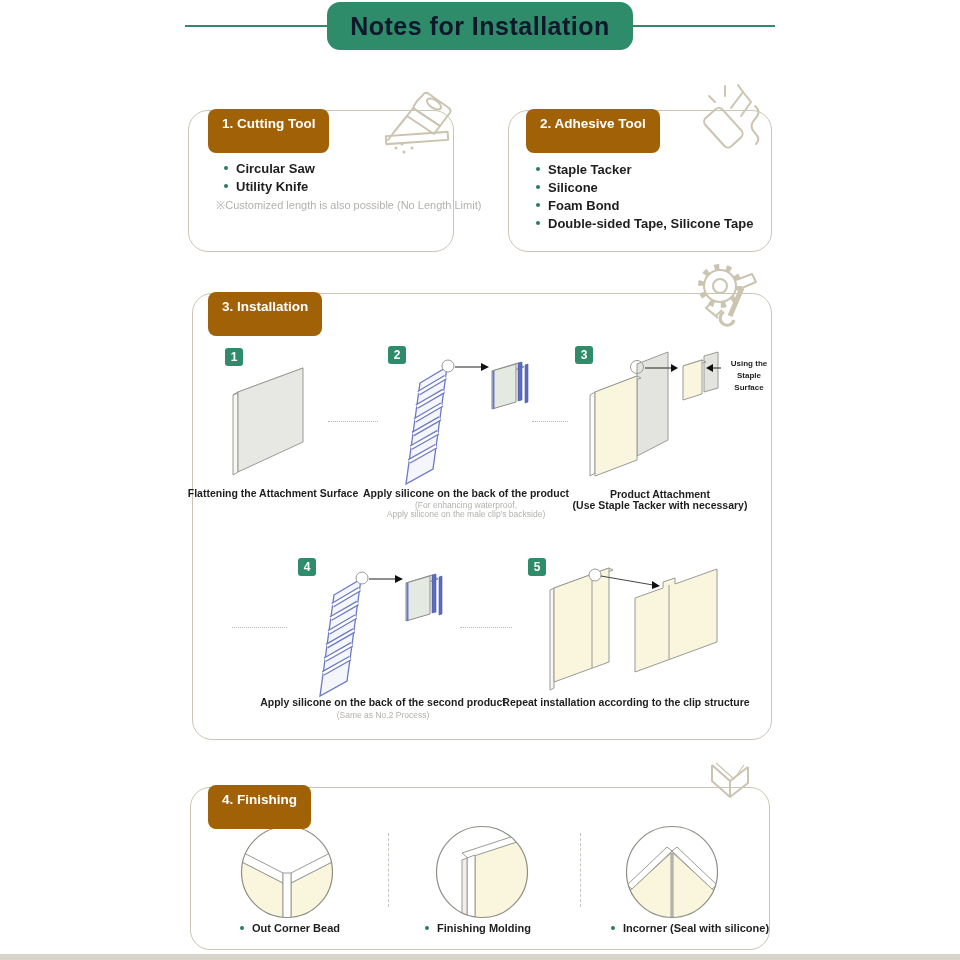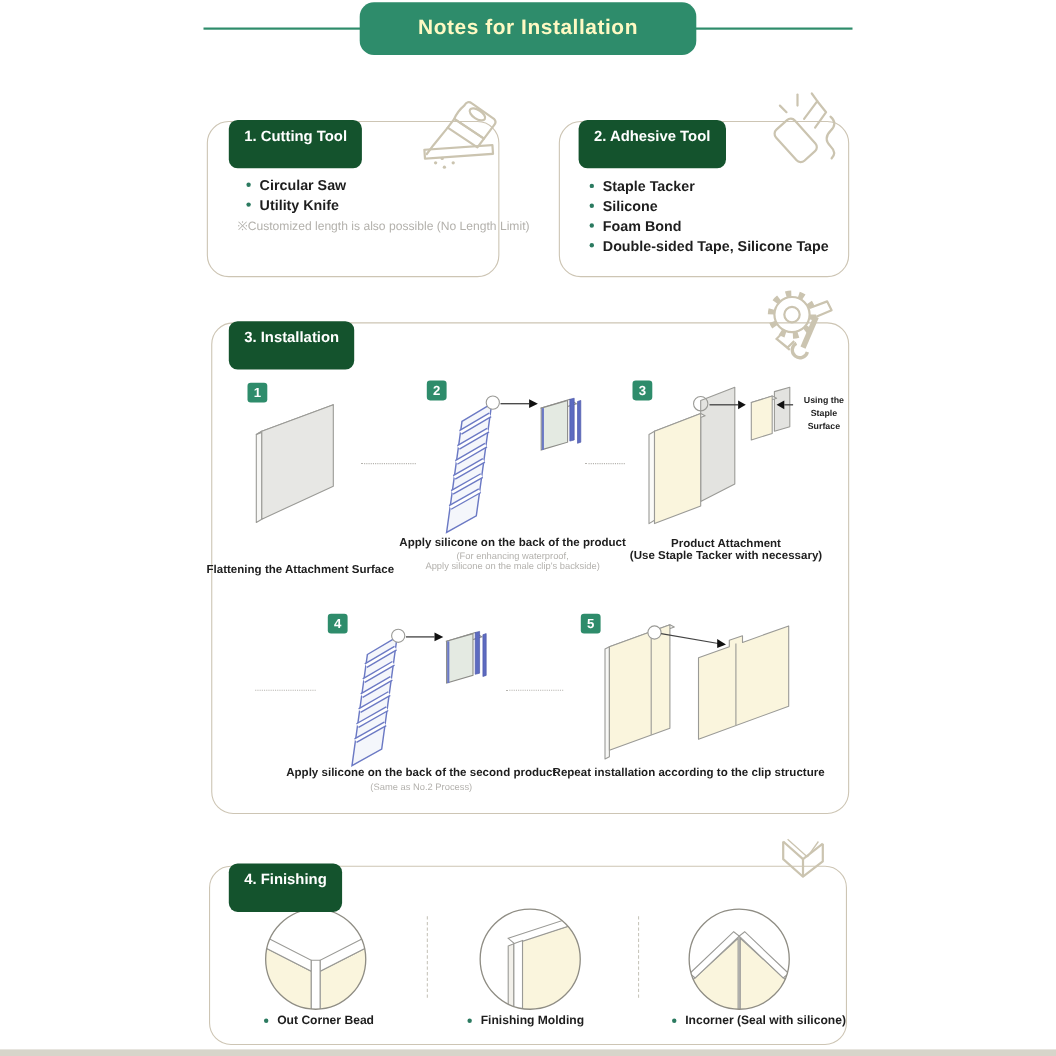--- a/index.html
+++ b/index.html
@@ -1,23 +1,23 @@
 <!DOCTYPE html>
 <html><head>
 <meta charset="utf-8">
 <style>
   html,body{margin:0;padding:0;background:#fff;}
   .page{position:relative;width:960px;height:960px;background:#fff;overflow:hidden;
         font-family:"Liberation Sans",sans-serif;}
   .hline{position:absolute;top:25px;height:2px;background:#2e8c6b;}
   .hbadge{position:absolute;left:327px;top:2px;width:306px;height:48px;background:#2e8c6b;
-          border-radius:13px;color:#fef9c3;font-size:19px;font-weight:bold;letter-spacing:.5px;
+          border-radius:13px;color:#0f172a;font-size:25px;font-weight:bold;letter-spacing:.5px;
           display:flex;align-items:center;justify-content:center;}
   .box{position:absolute;border:1.5px solid #cdc5b4;border-radius:20px;background:#fff;}
-  .seclabel{position:absolute;height:44px;line-height:30px;padding:0 14px;background:#14532d;
+  .seclabel{position:absolute;height:44px;line-height:30px;padding:0 14px;background:#a16207;
             border-radius:8px;color:#fff;font-size:13.5px;font-weight:bold;z-index:3;text-align:right;}
   .li{display:flex;align-items:center;height:18px;font-size:13px;font-weight:bold;color:#1e1e1e;}
   .dot{width:4px;height:4px;border-radius:50%;background:#2b7a60;margin-right:8px;flex:0 0 auto;}
   .note{position:absolute;font-size:11px;color:#b3b1ac;}
   .badge{position:absolute;width:18px;height:18px;background:#2e8c6b;border-radius:3px;color:#fff;
          font-size:12px;font-weight:bold;display:flex;align-items:center;justify-content:center;z-index:2;}
   .cap{position:absolute;transform:translateX(-50%);white-space:nowrap;font-size:10.5px;
        font-weight:bold;color:#1e1e1e;}
   .sub{position:absolute;transform:translateX(-50%);white-space:nowrap;font-size:8.5px;color:#b3b1ad;}
   .dotline{position:absolute;height:0;border-top:1.5px dotted #b5b3ae;}
@@ -218,21 +218,21 @@
       <path d="M90,40 L118,30 L118,24 L130,20 L130,26 L172,11 L172,84 L90,114 Z" fill="#faf5dd"></path>
       <line x1="124" y1="27" x2="124" y2="101"></line>
     </g>
   </svg>
 
   <div class="dotline" style="left:328px;top:421px;width:50px;"></div>
   <div class="dotline" style="left:532px;top:421px;width:36px;"></div>
   <div class="dotline" style="left:232px;top:627px;width:55px;"></div>
   <div class="dotline" style="left:460px;top:627px;width:52px;"></div>
 
-  <div class="cap" style="left:273px;top:512px;">Flattening the Attachment Surface</div>
+  <div class="cap" style="left:273px;top:487px;">Flattening the Attachment Surface</div>
   <div class="cap" style="left:466px;top:487px;">Apply silicone on the back of the product</div>
   <div class="sub" style="left:466px;top:500px;">(For enhancing waterproof,</div>
   <div class="sub" style="left:466px;top:509px;">Apply silicone on the male clip's backside)</div>
   <div class="cap" style="left:660px;top:488px;">Product Attachment</div>
   <div class="cap" style="left:660px;top:499px;">(Use Staple Tacker with necessary)</div>
   <div class="cap" style="left:383px;top:696px;">Apply silicone on the back of the second product</div>
   <div class="sub" style="left:383px;top:710px;">(Same as No.2 Process)</div>
   <div class="cap" style="left:626px;top:696px;">Repeat installation according to the clip structure</div>
 
   <div class="box" style="left:190px;top:787px;width:578px;height:161px;"></div>

